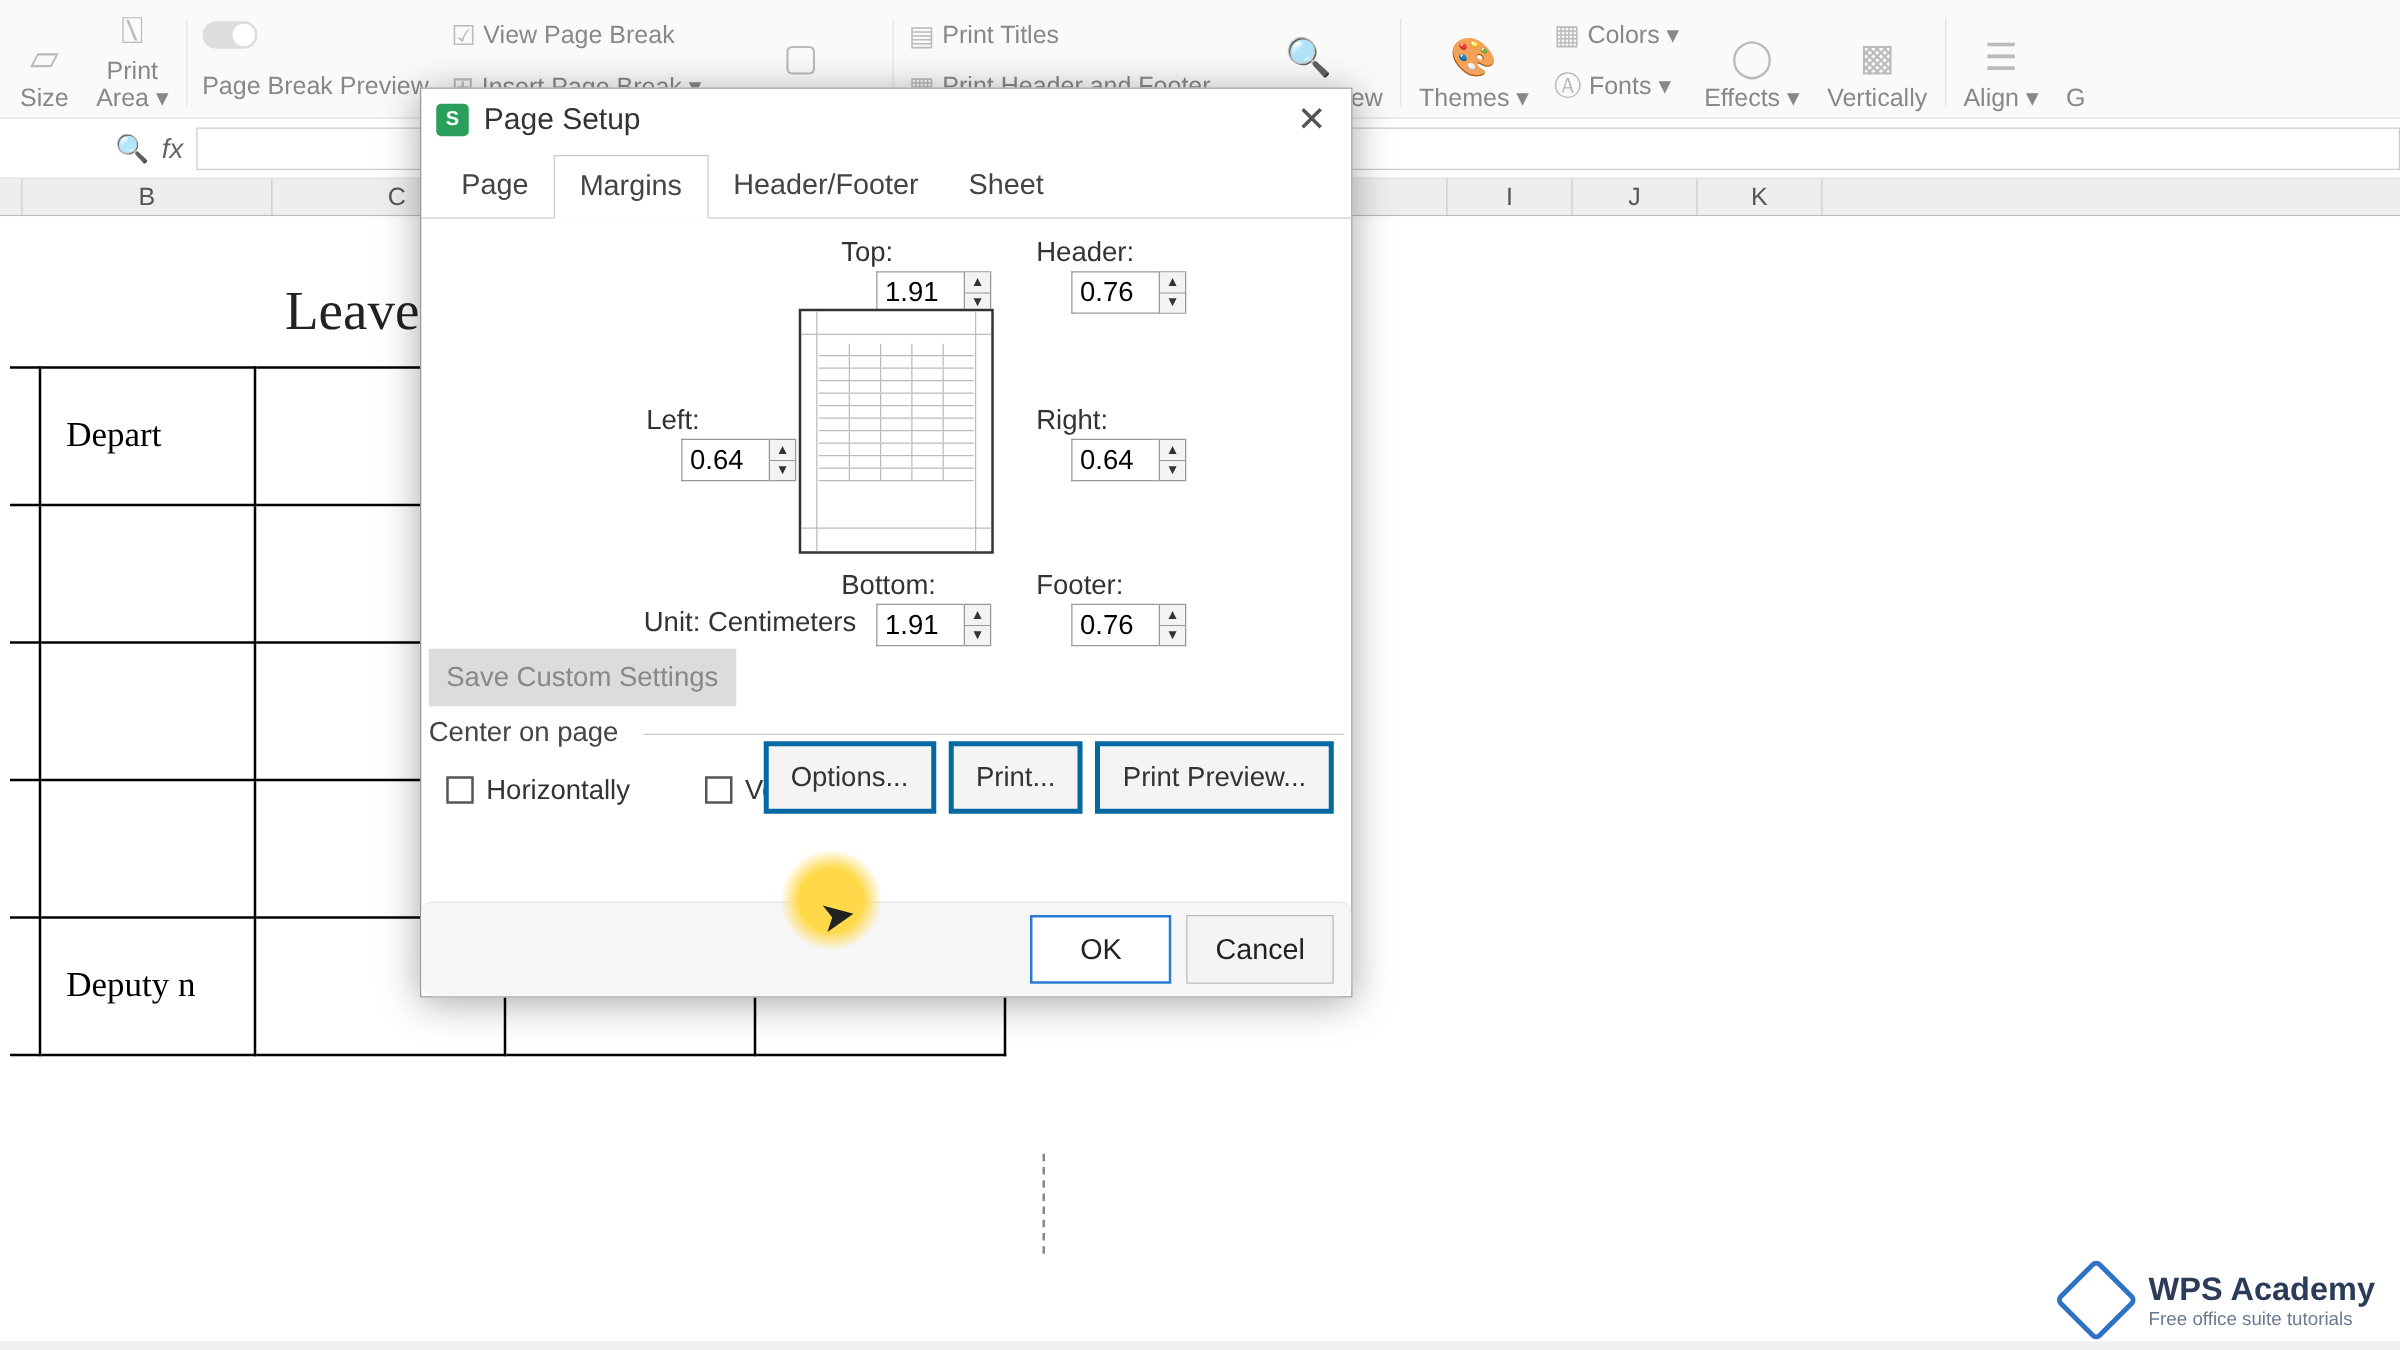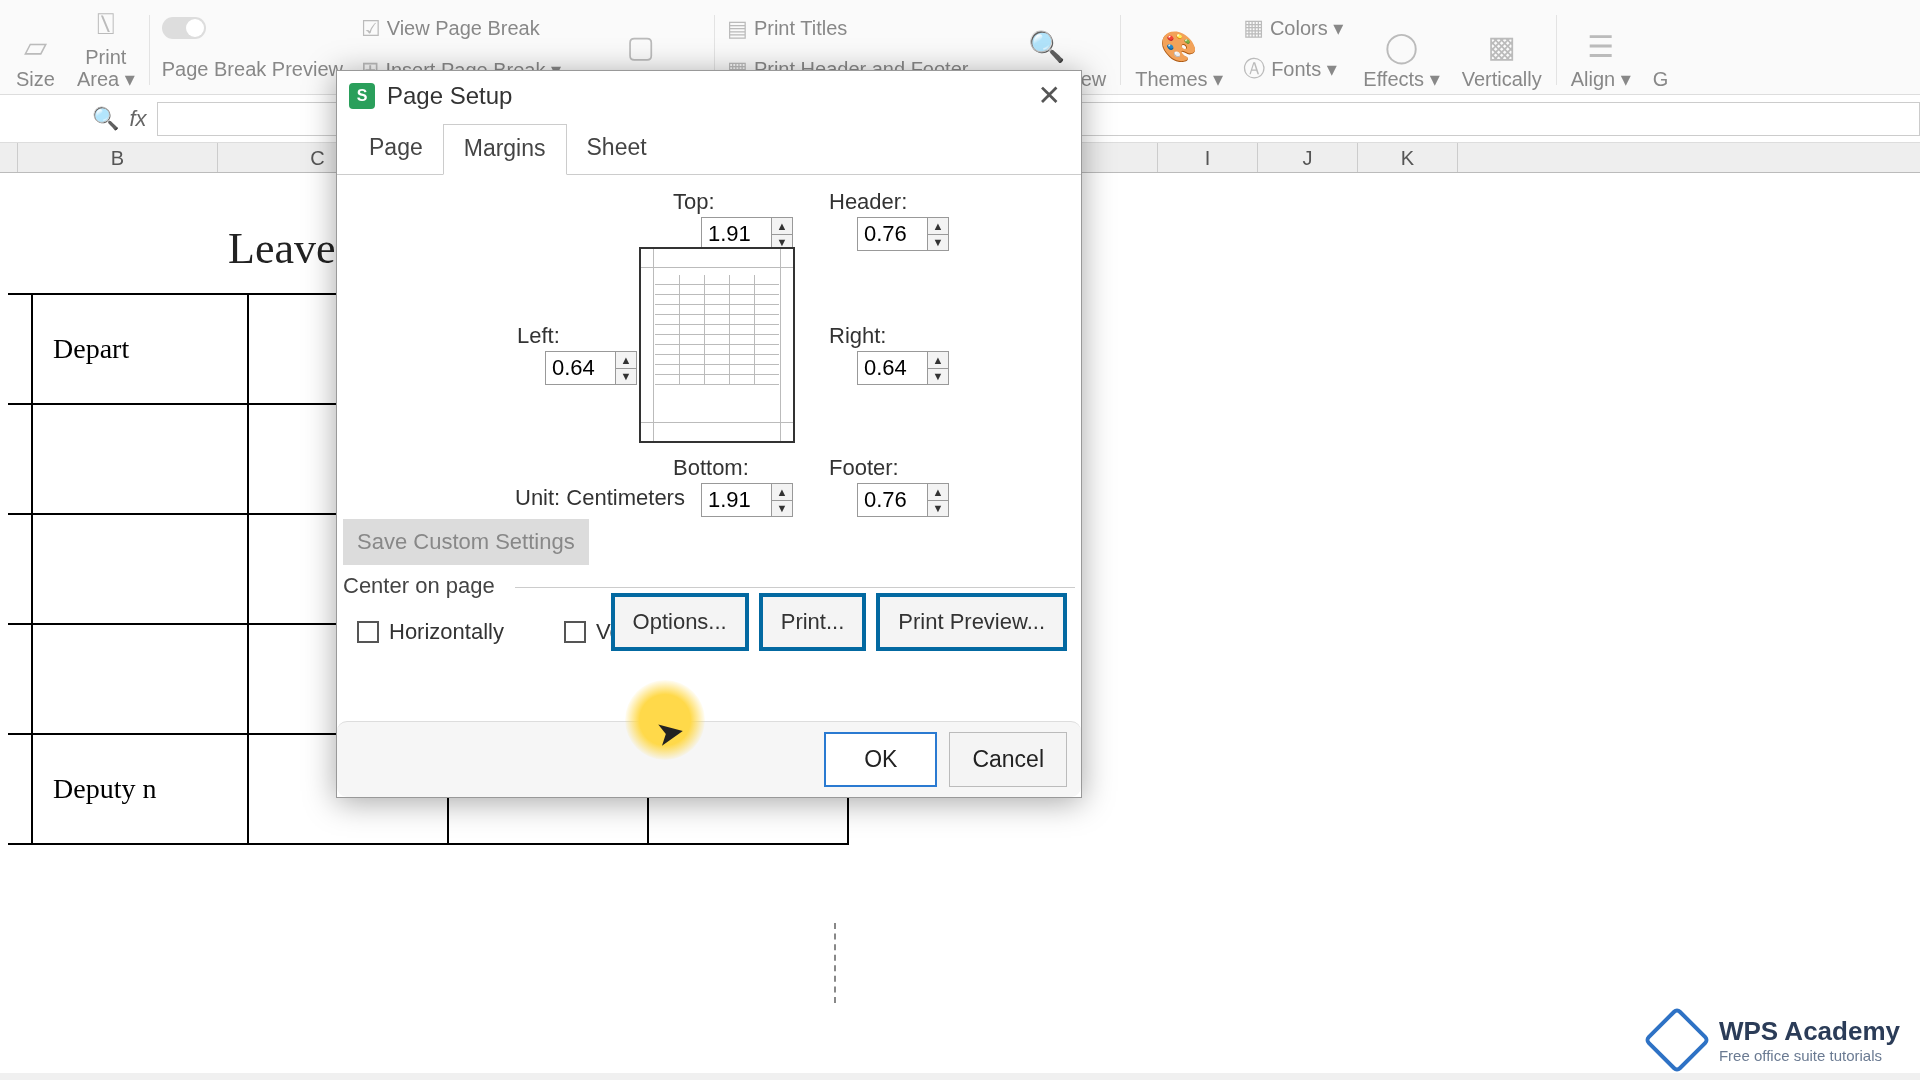--- a/index.html
+++ b/index.html
@@ -25,21 +25,21 @@
   .col-headers { display: flex; background: #eee; height: 30px; border-bottom: 1px solid #bbb; }
   .col-h { width: 200px; text-align: center; font-size: 20px; color: #555; border-right: 1px solid #ccc; line-height: 30px; }
   .row-h { width: 18px; background: #eee; border-right: 1px solid #ccc; }
 
   
   .sheet { position: relative; background: #fff; height: 900px; }
   .big-title { position: absolute; left: 228px; top: 50px; font-family: "Times New Roman", serif; font-size: 44px; color: #222; }
   .sheet-table { position: absolute; left: 8px; top: 120px; border-collapse: collapse; }
   .sheet-table td { border: 2px solid #000; height: 110px; font-family: "Times New Roman", serif; font-size: 28px; padding-left: 20px; vertical-align: middle; }
   .c1 { width: 24px; border-left: none !important; }
-  .c2 { width: 216px; }
+  .c2 { width: 172px; }
   .c3 { width: 200px; }
   .c4 { width: 200px; }
   .c5 { width: 200px; }
 
   
   .dialog { position: absolute; left: 336px; top: 70px; width: 746px; background: #fff; border: 1px solid #999; box-shadow: 0 4px 30px rgba(0,0,0,.35); }
   .dlg-title { display: flex; align-items: center; padding: 8px 12px; font-size: 24px; color: #333; }
   .dlg-title .app-ico { width: 26px; height: 26px; background: #2a9f5b; border-radius: 4px; margin-right: 12px; display: flex; align-items: center; justify-content: center; color: #fff; font-size: 16px; font-weight: bold; }
   .dlg-close { margin-left: auto; font-size: 28px; color: #555; cursor: pointer; padding: 0 8px; }
   .tabs { display: flex; border-bottom: 1px solid #ccc; padding: 0 12px; margin-top: 4px; }
@@ -239,20 +239,21 @@
 
 <div class="dialog">
   <div class="dlg-title">
     <span class="app-ico">S</span>
     <span>Page Setup</span>
     <span class="dlg-close">✕</span>
   </div>
   <div class="tabs">
     <div class="tab">Page</div>
     <div class="tab active">Margins</div>
+    <div class="tab">Header/Footer</div>
     <div class="tab">Sheet</div>
   </div>
   <div class="dlg-body">
     <div class="margin-grid">
 
       <div class="mg-label" style="left:322px;top:2px;">Top:</div>
       <div class="spinner" style="position:absolute;left:322px;top:30px;">
         <input value="1.91" style="">
         <div class="spin-btns">
             <div>▲</div>

